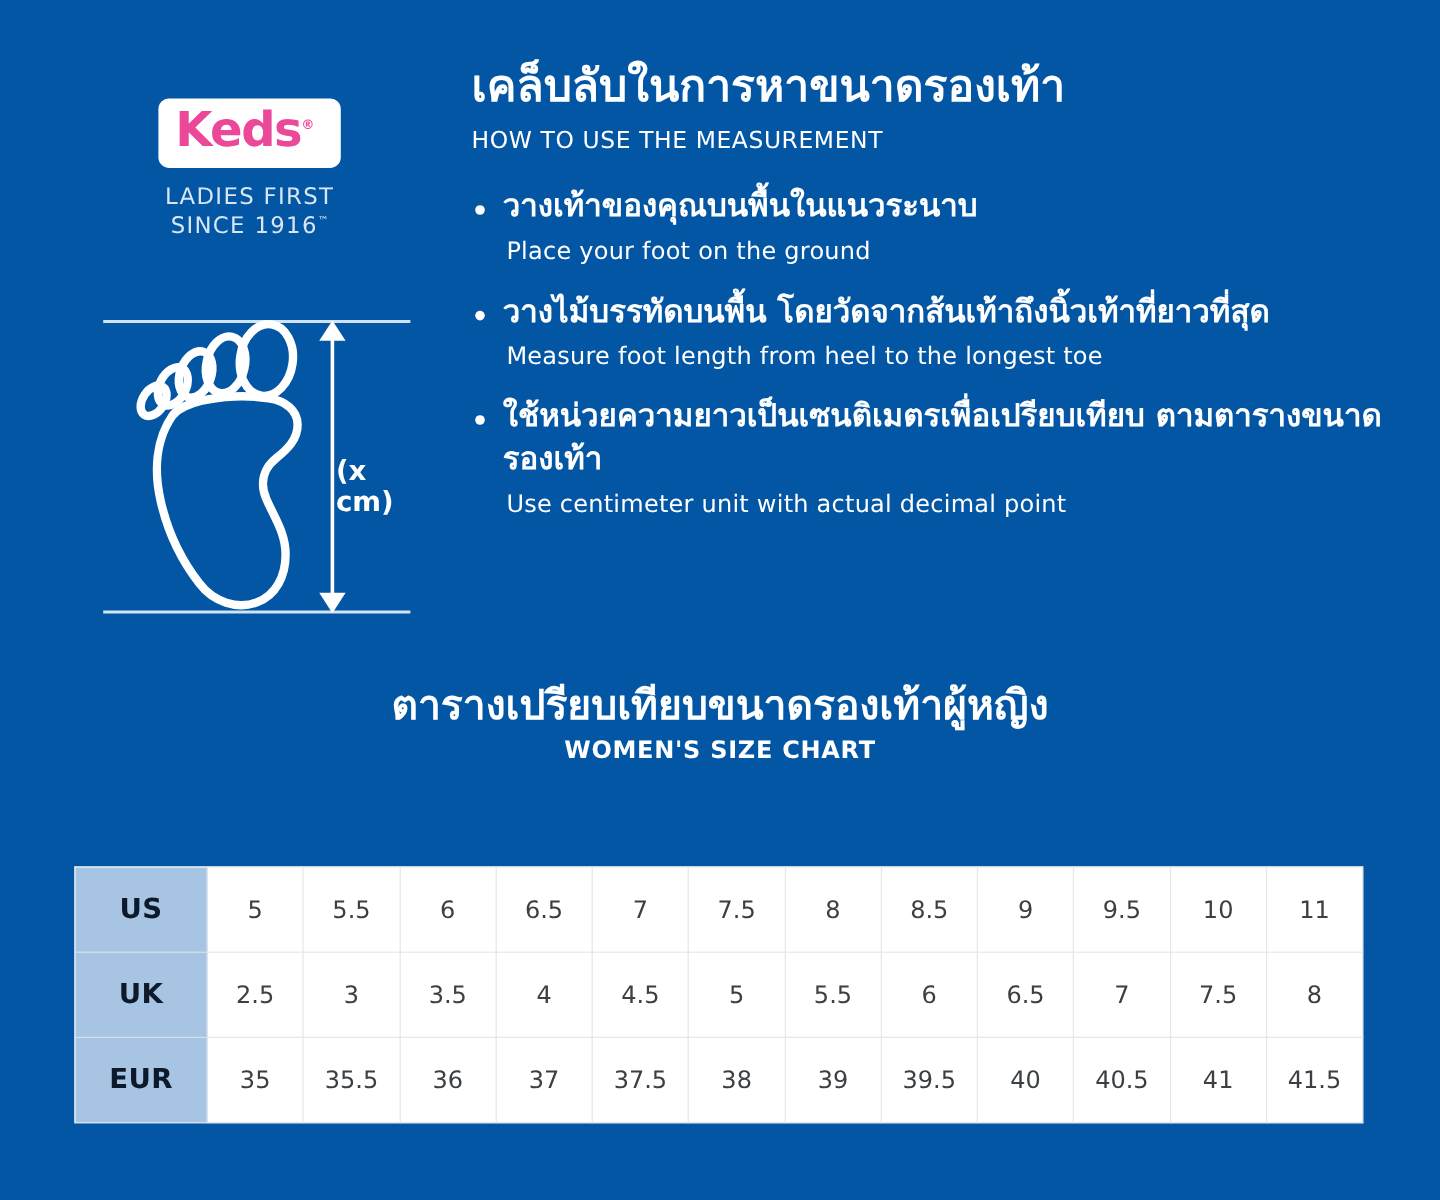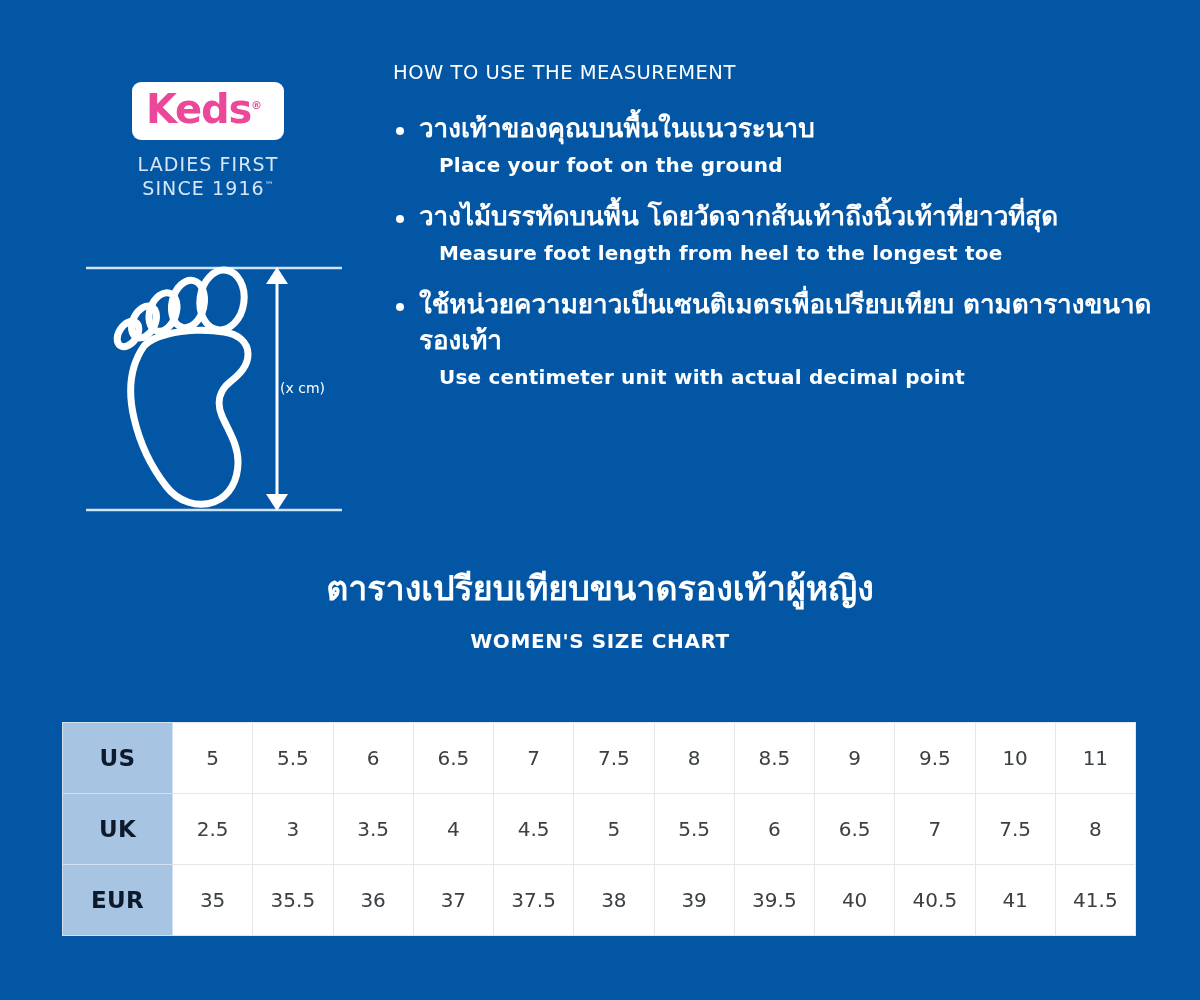--- a/index.html
+++ b/index.html
@@ -134,23 +134,23 @@
     left: 3px;
     top: 16px;
     width: 8px;
     height: 8px;
     border-radius: 50%;
     background: #ffffff;
   }
 
   .bullet-eng {
     margin-top: 6px;
-    margin-left: 46px;
+    margin-left: 29px;
     font-size: 20px;
-    font-weight: 700;
+    font-weight: 400;
     letter-spacing: 0.2px;
     color: #ffffff;
   }
 
   
   .chart-section {
     position: absolute;
     left: 0;
     top: 568px;
     width: 1200px;
@@ -158,21 +158,21 @@
   }
 
   .chart-thai-title {
     font-size: 34px;
     font-weight: bold;
     line-height: 1.2;
     color: #ffffff;
   }
 
   .chart-eng-title {
-    margin-top: 20px;
+    margin-top: 4px;
     font-size: 20px;
     font-weight: bold;
     letter-spacing: 0.6px;
     color: #ffffff;
   }
 
   
   .table-wrap {
     position: absolute;
     left: 62px;
@@ -258,24 +258,25 @@
       <ellipse cx="83" cy="50" rx="13" ry="20" transform="rotate(20 83 50)" fill="none" stroke="#ffffff" stroke-width="7"></ellipse>
 
       <ellipse cx="64" cy="60" rx="11" ry="17" transform="rotate(27 64 60)" fill="none" stroke="#ffffff" stroke-width="7"></ellipse>
 
       <ellipse cx="48" cy="72" rx="9" ry="14" transform="rotate(34 48 72)" fill="none" stroke="#ffffff" stroke-width="7"></ellipse>
 
       <line x1="197" y1="14" x2="197" y2="240" stroke="#ffffff" stroke-width="3"></line>
       <polygon points="197,5 186,22 208,22" fill="#ffffff"></polygon>
       <polygon points="197,249 186,232 208,232" fill="#ffffff"></polygon>
     </svg>
-    <div style="position:absolute; left:200px; top:118px; font-size:14px; font-weight:normal; color:#ffffff;">(x cm)</div>
+    <div style="position:absolute; left:200px; top:118px; font-size:23px; font-weight:bold; color:#ffffff;">(x cm)</div>
   </div>
 
   <div class="content">
+    <div class="thai-heading">เคล็บลับในการหาขนาดรองเท้า</div>
     <div class="eng-subheading">HOW TO USE THE MEASUREMENT</div>
 
     <div class="bullets">
 
       <div class="bullet-item">
         <div class="bullet-thai">
           <span class="bullet-dot"></span>
           <span>วางเท้าของคุณบนพื้นในแนวระนาบ</span>
         </div>
         <div class="bullet-eng">Place your foot on the ground</div>

